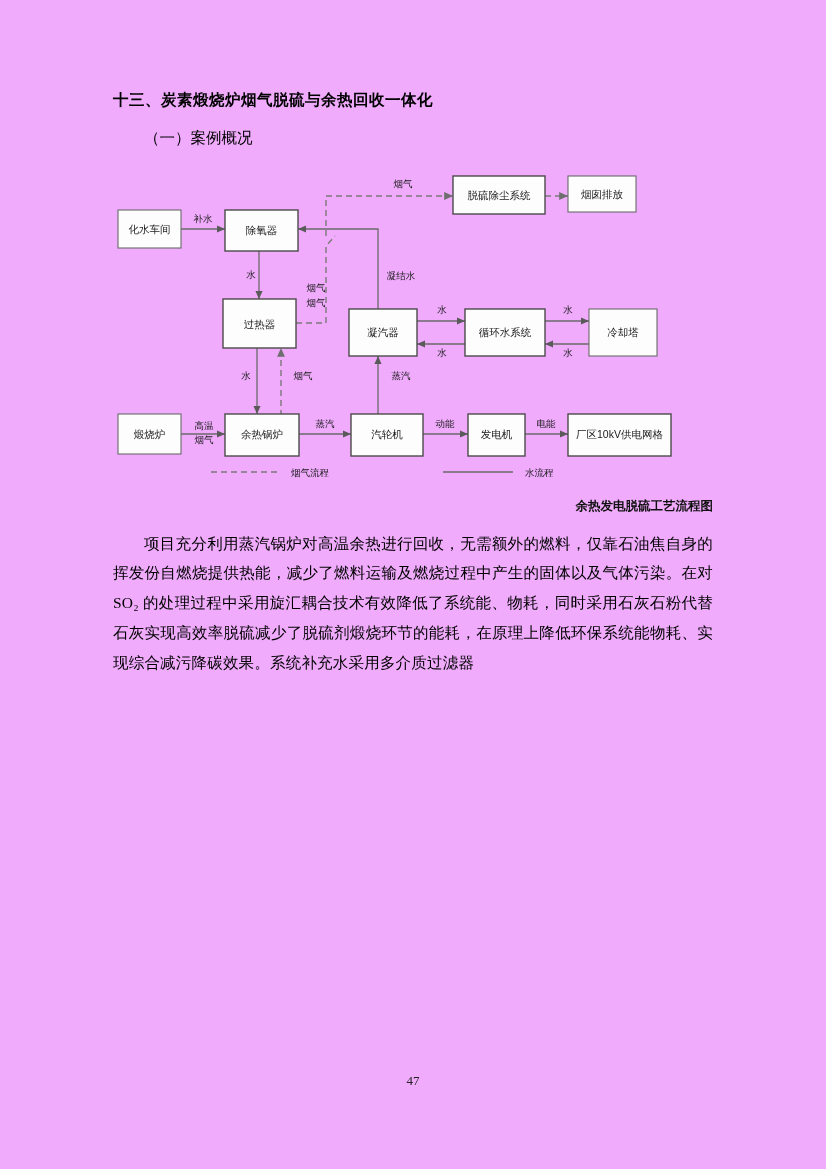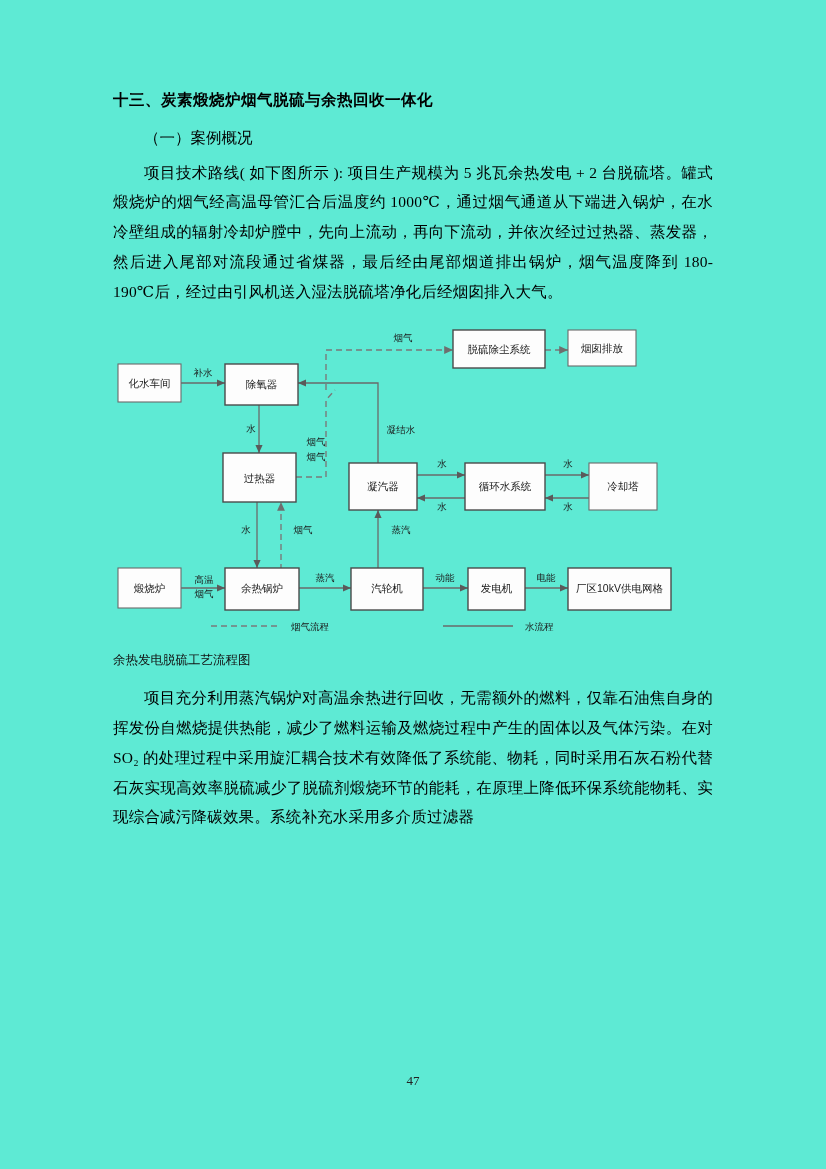--- a/index.html
+++ b/index.html
@@ -8,21 +8,21 @@
     background: #ffffff;
   }
   body {
     font-family: "Liberation Serif", "DejaVu Serif", serif;
     color: #000;
   }
   .page {
     position: relative;
     width: 826px;
     height: 1169px;
-    background: #5eead4;
+    background: #f0abfc;
     overflow: hidden;
   }
   .content {
     position: absolute;
     left: 113px;
     top: 88px;
     width: 600px;
   }
   h1.doc-title {
     font-size: 15.5px;
@@ -49,23 +49,23 @@
 
   
   .figure {
     position: relative;
     width: 600px;
     height: 330px;
     margin-top: 14px;
   }
   .figure svg { display:block; }
   .fig-caption {
-    text-align: left;
+    text-align: right;
     font-size: 12.5px;
-    font-weight: normal;
+    font-weight: bold;
     margin-top: 2px;
     color: #111;
   }
   .page-number {
     position: absolute;
     left: 0;
     right: 0;
     top: 1073px;
     text-align: center;
     font-size: 13px;
@@ -99,21 +99,20 @@
 <body>
 
 <div class="page">
   <div class="content">
 
     <h1 class="doc-title">十三、炭素煅烧炉烟气脱硫与余热回收一体化</h1>
 
     <div class="sub-head">（一）案例概况</div>
 
 
-    <p class="body-par">项目技术路线( 如下图所示 ): 项目生产规模为 5 兆瓦余热发电 + 2 台脱硫塔。罐式煅烧炉的烟气经高温母管汇合后温度约 1000℃，通过烟气通道从下端进入锅炉，在水冷壁组成的辐射冷却炉膛中，先向上流动，再向下流动，并依次经过过热器、蒸发器，然后进入尾部对流段通过省煤器，最后经由尾部烟道排出锅炉，烟气温度降到 180-190℃后，经过由引风机送入湿法脱硫塔净化后经烟囱排入大气。</p>
 
     <div class="figure">
       <svg width="600" height="330" viewBox="0 0 600 330" xmlns="http://www.w3.org/2000/svg">
         <defs>
           <marker id="arrS" viewBox="0 0 10 10" refX="9" refY="5" markerWidth="7" markerHeight="7" orient="auto-start-reverse">
             <path d="M0,1 L9,5 L0,9 z" fill="#5a5a5a"></path>
           </marker>
           <marker id="arrD" viewBox="0 0 10 10" refX="9" refY="5" markerWidth="7" markerHeight="7" orient="auto-start-reverse">
             <path d="M0,1 L9,5 L0,9 z" fill="#6e6e6e"></path>
           </marker>

